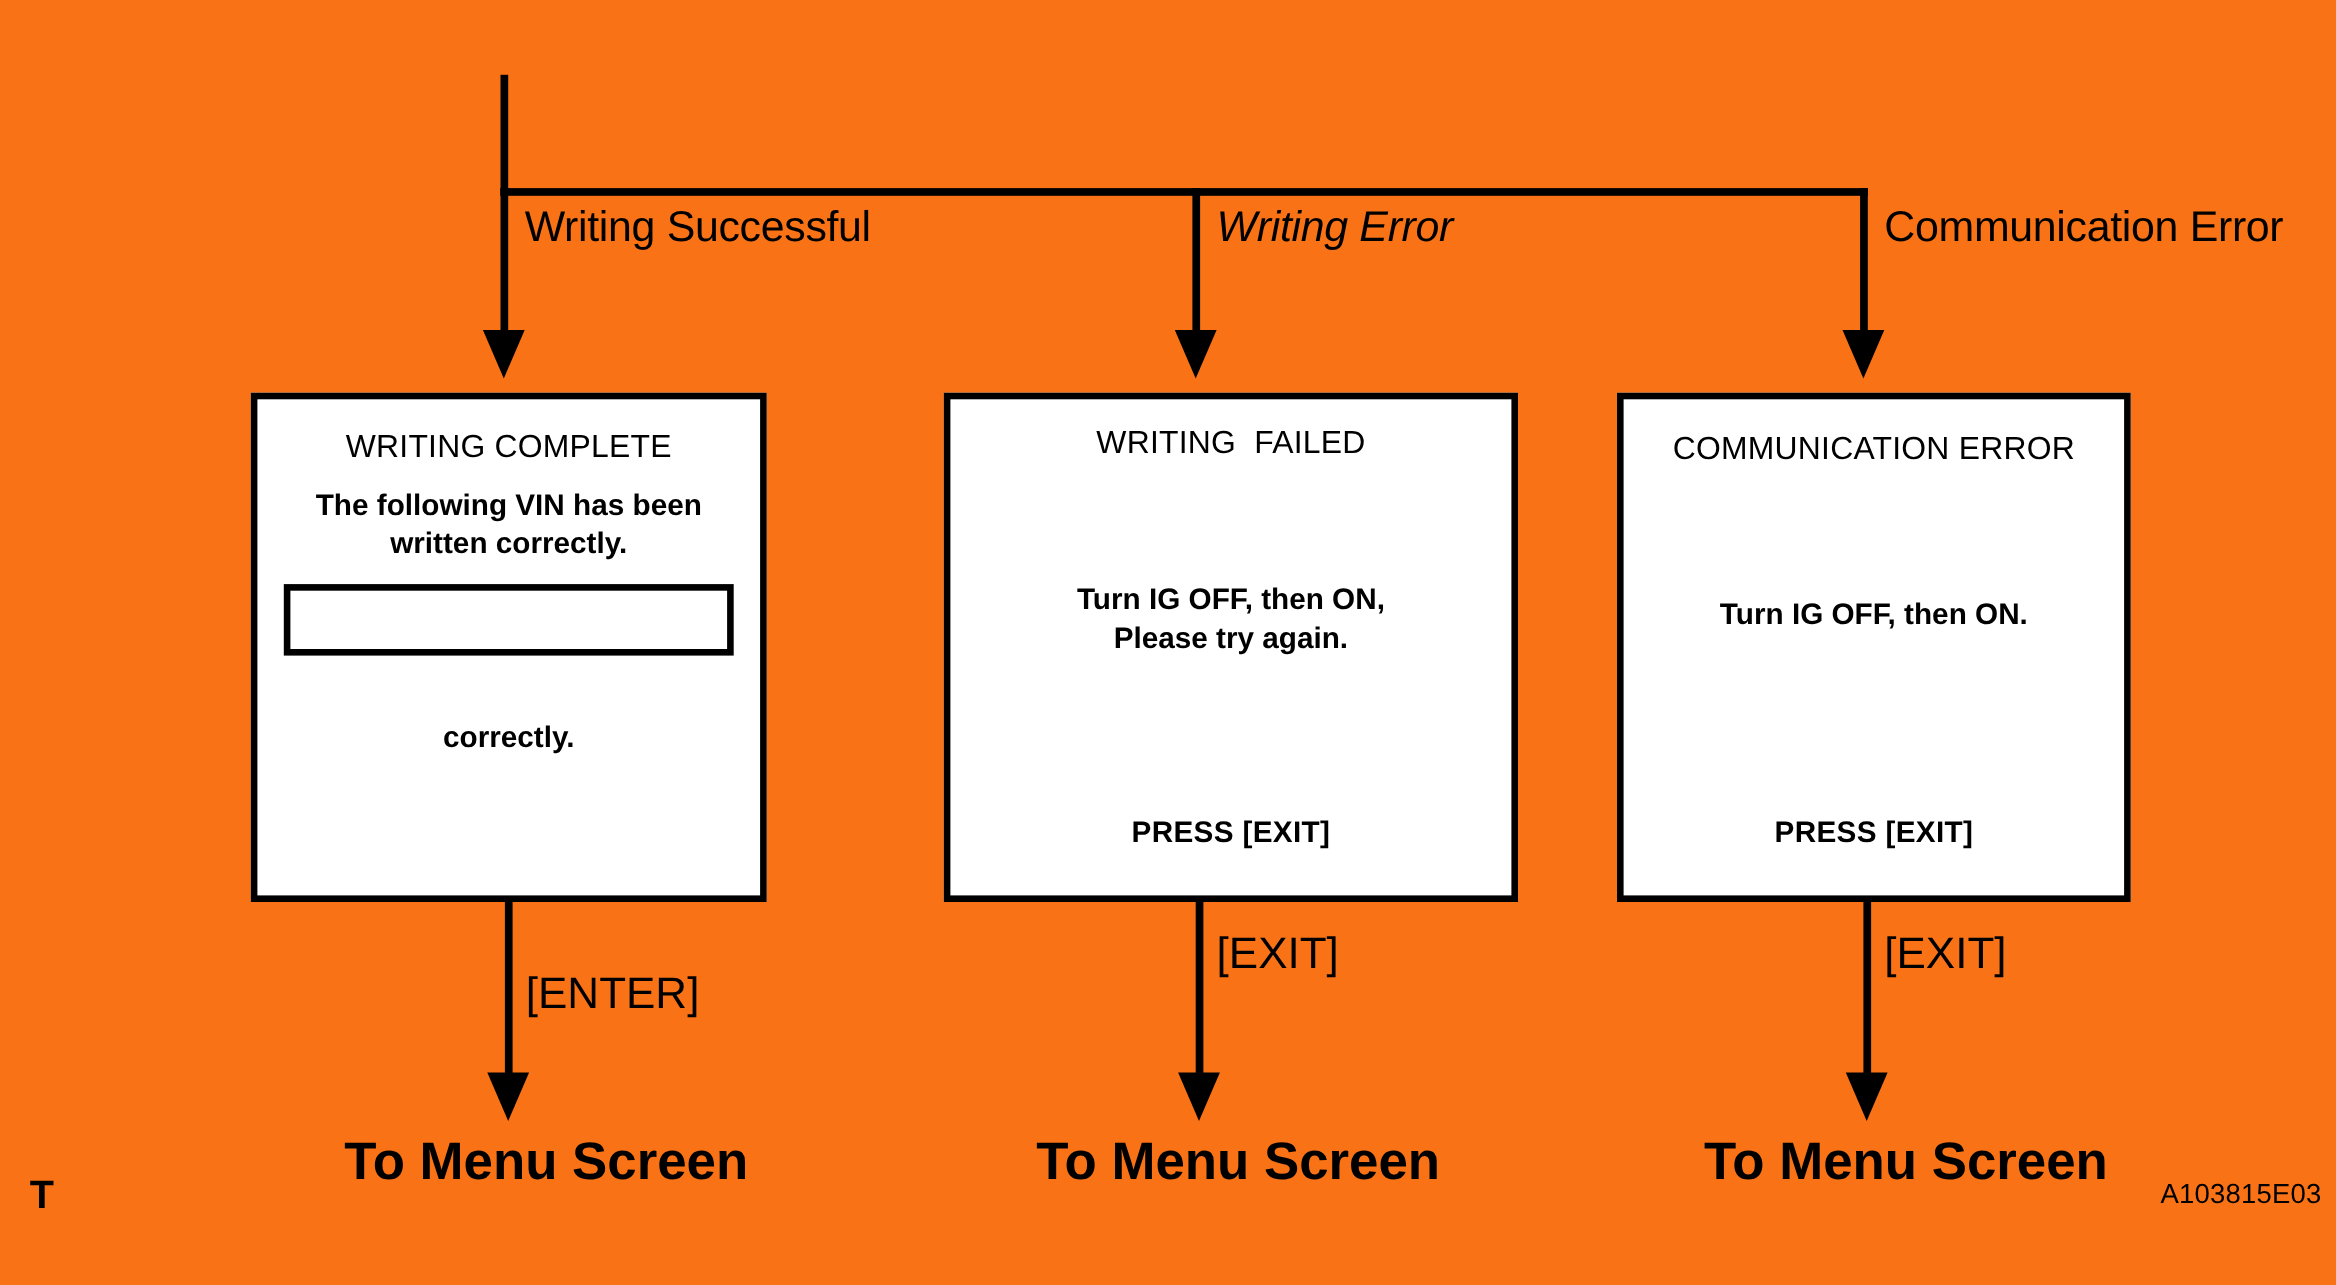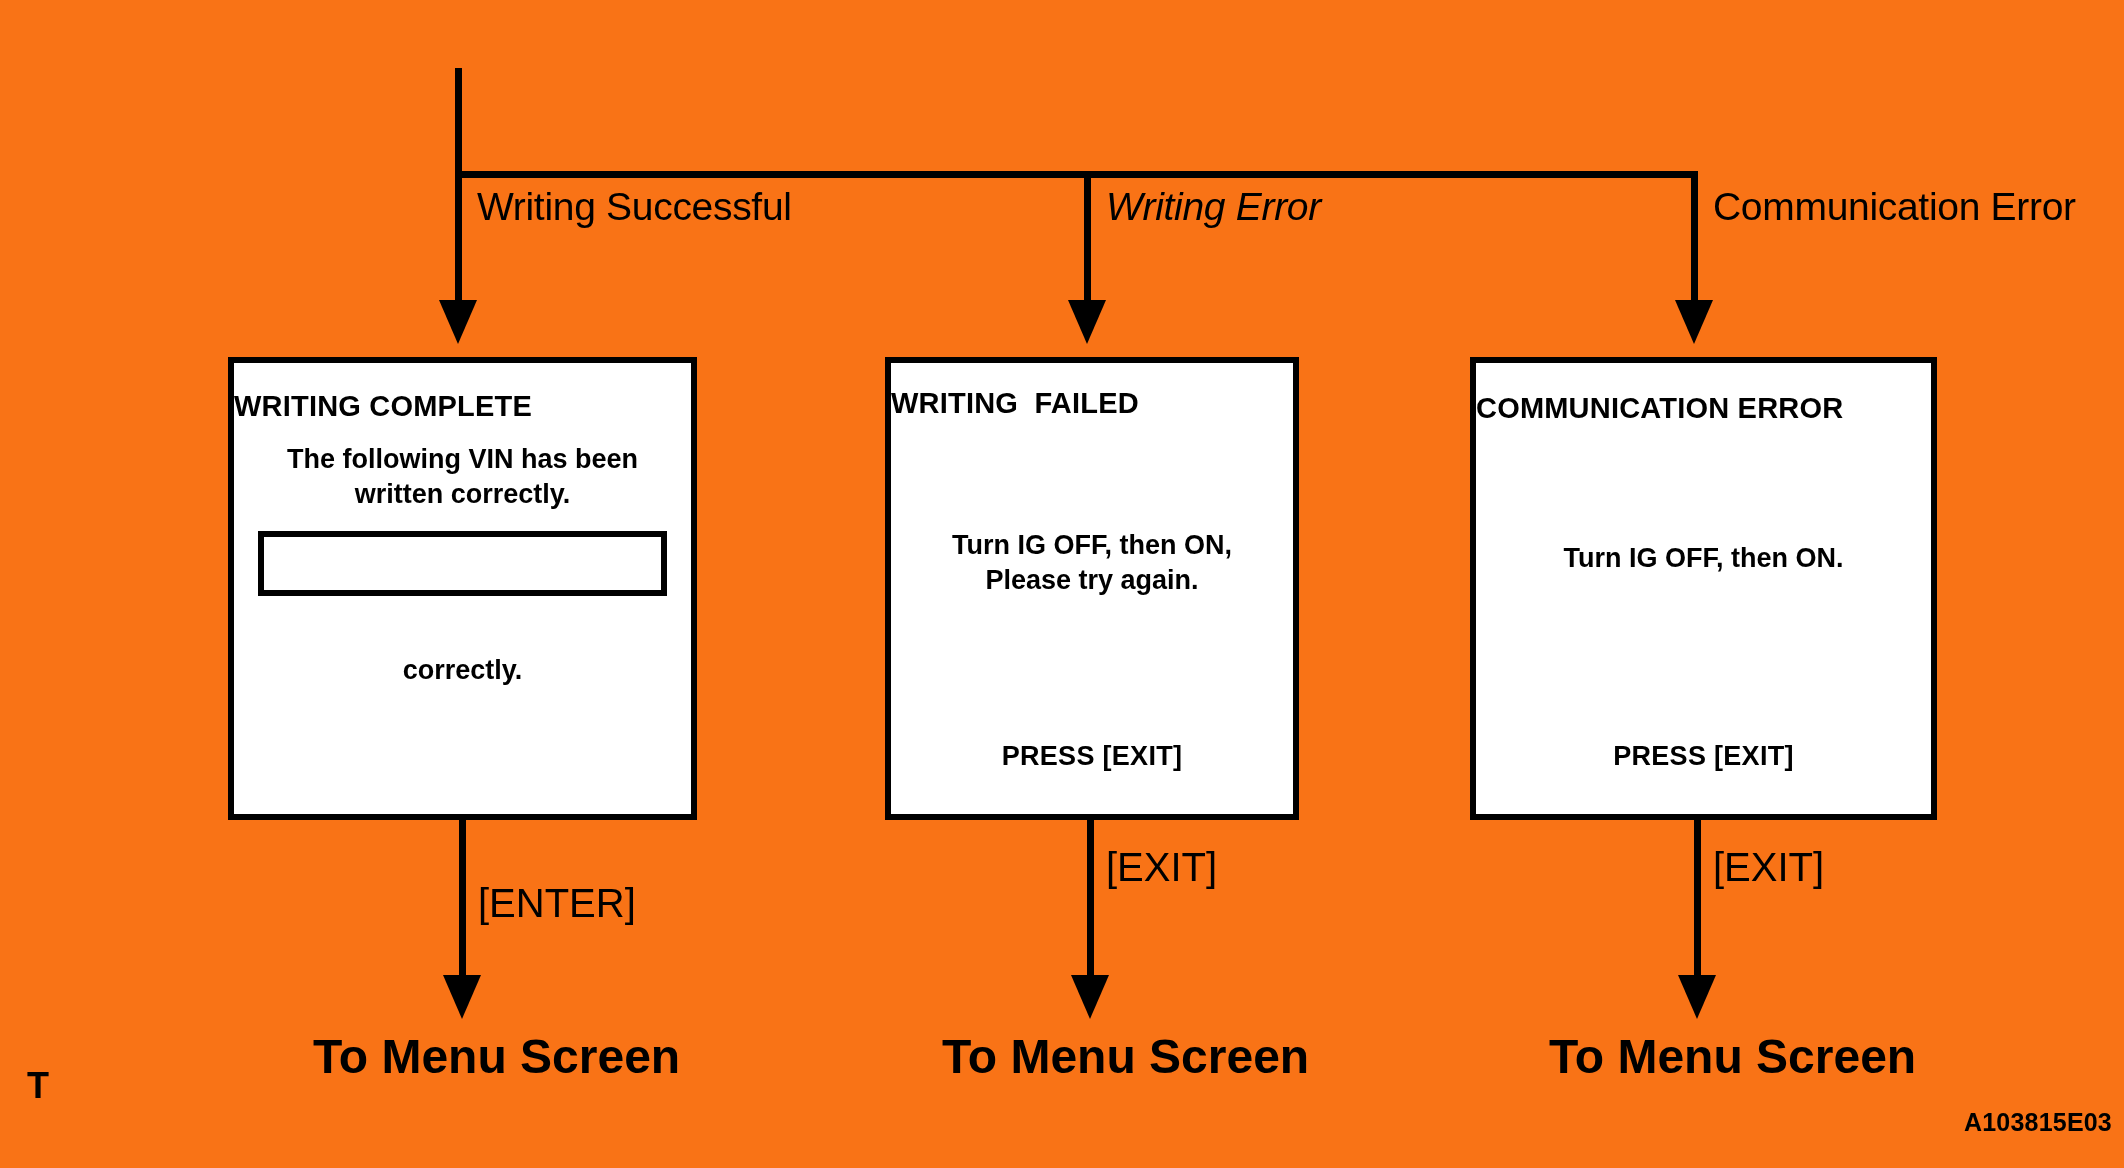--- a/index.html
+++ b/index.html
@@ -68,22 +68,23 @@
   .screen-inner {
     position: relative;
     width: 100%;
     height: 100%;
     box-sizing: border-box;
   }
   .screen-title {
     position: absolute;
     left: 0;
     right: 0;
+    text-align: center;
     font-size: 29px;
-    font-weight: bold;
+    font-weight: normal;
     letter-spacing: 0.2px;
     white-space: pre;
   }
   .screen-body {
     position: absolute;
     left: 8px;
     right: 8px;
     text-align: center;
     font-size: 27px;
     font-weight: bold;
@@ -106,23 +107,22 @@
   }
   
   .corner-t {
     position: absolute;
     font-size: 36px;
     font-weight: bold;
   }
   .figure-id {
     position: absolute;
     font-size: 25px;
-    font-weight: 700;
+    font-weight: 400;
     letter-spacing: 0.2px;
-    margin-top: 36px;
   }
 </style>
 </head>
 <body>
 
 <div id="canvas">
 
   <div class="vline" style="left:455px; top:68px; height:110px;"></div>
   <div class="hline" style="left:455px; top:171px; width:1243px;"></div>
 
@@ -148,21 +148,21 @@
       <div class="vin-field" style="left:24px; top:168px; width:409px; height:65px;">
         <span></span>
       </div>
       <div class="screen-body" style="top:255px;">
         <br>
         <span>correctly.</span>
       </div>
     </div>
   </div>
 
-  <div class="screen-box" style="left:858px; top:357px; width:414px; height:463px;margin-left:27px;">
+  <div class="screen-box" style="left:858px; top:357px; width:522px; height:463px;">
     <div class="screen-inner">
       <div class="screen-title" style="top:24px;">WRITING  FAILED</div>
       <div class="screen-body" style="top:165px;">
         <span>Turn IG OFF, then ON,</span><br>
         <span>Please try again.</span>
       </div>
       <div class="screen-footer" style="top:378px;">PRESS [EXIT]</div>
     </div>
   </div>
 

